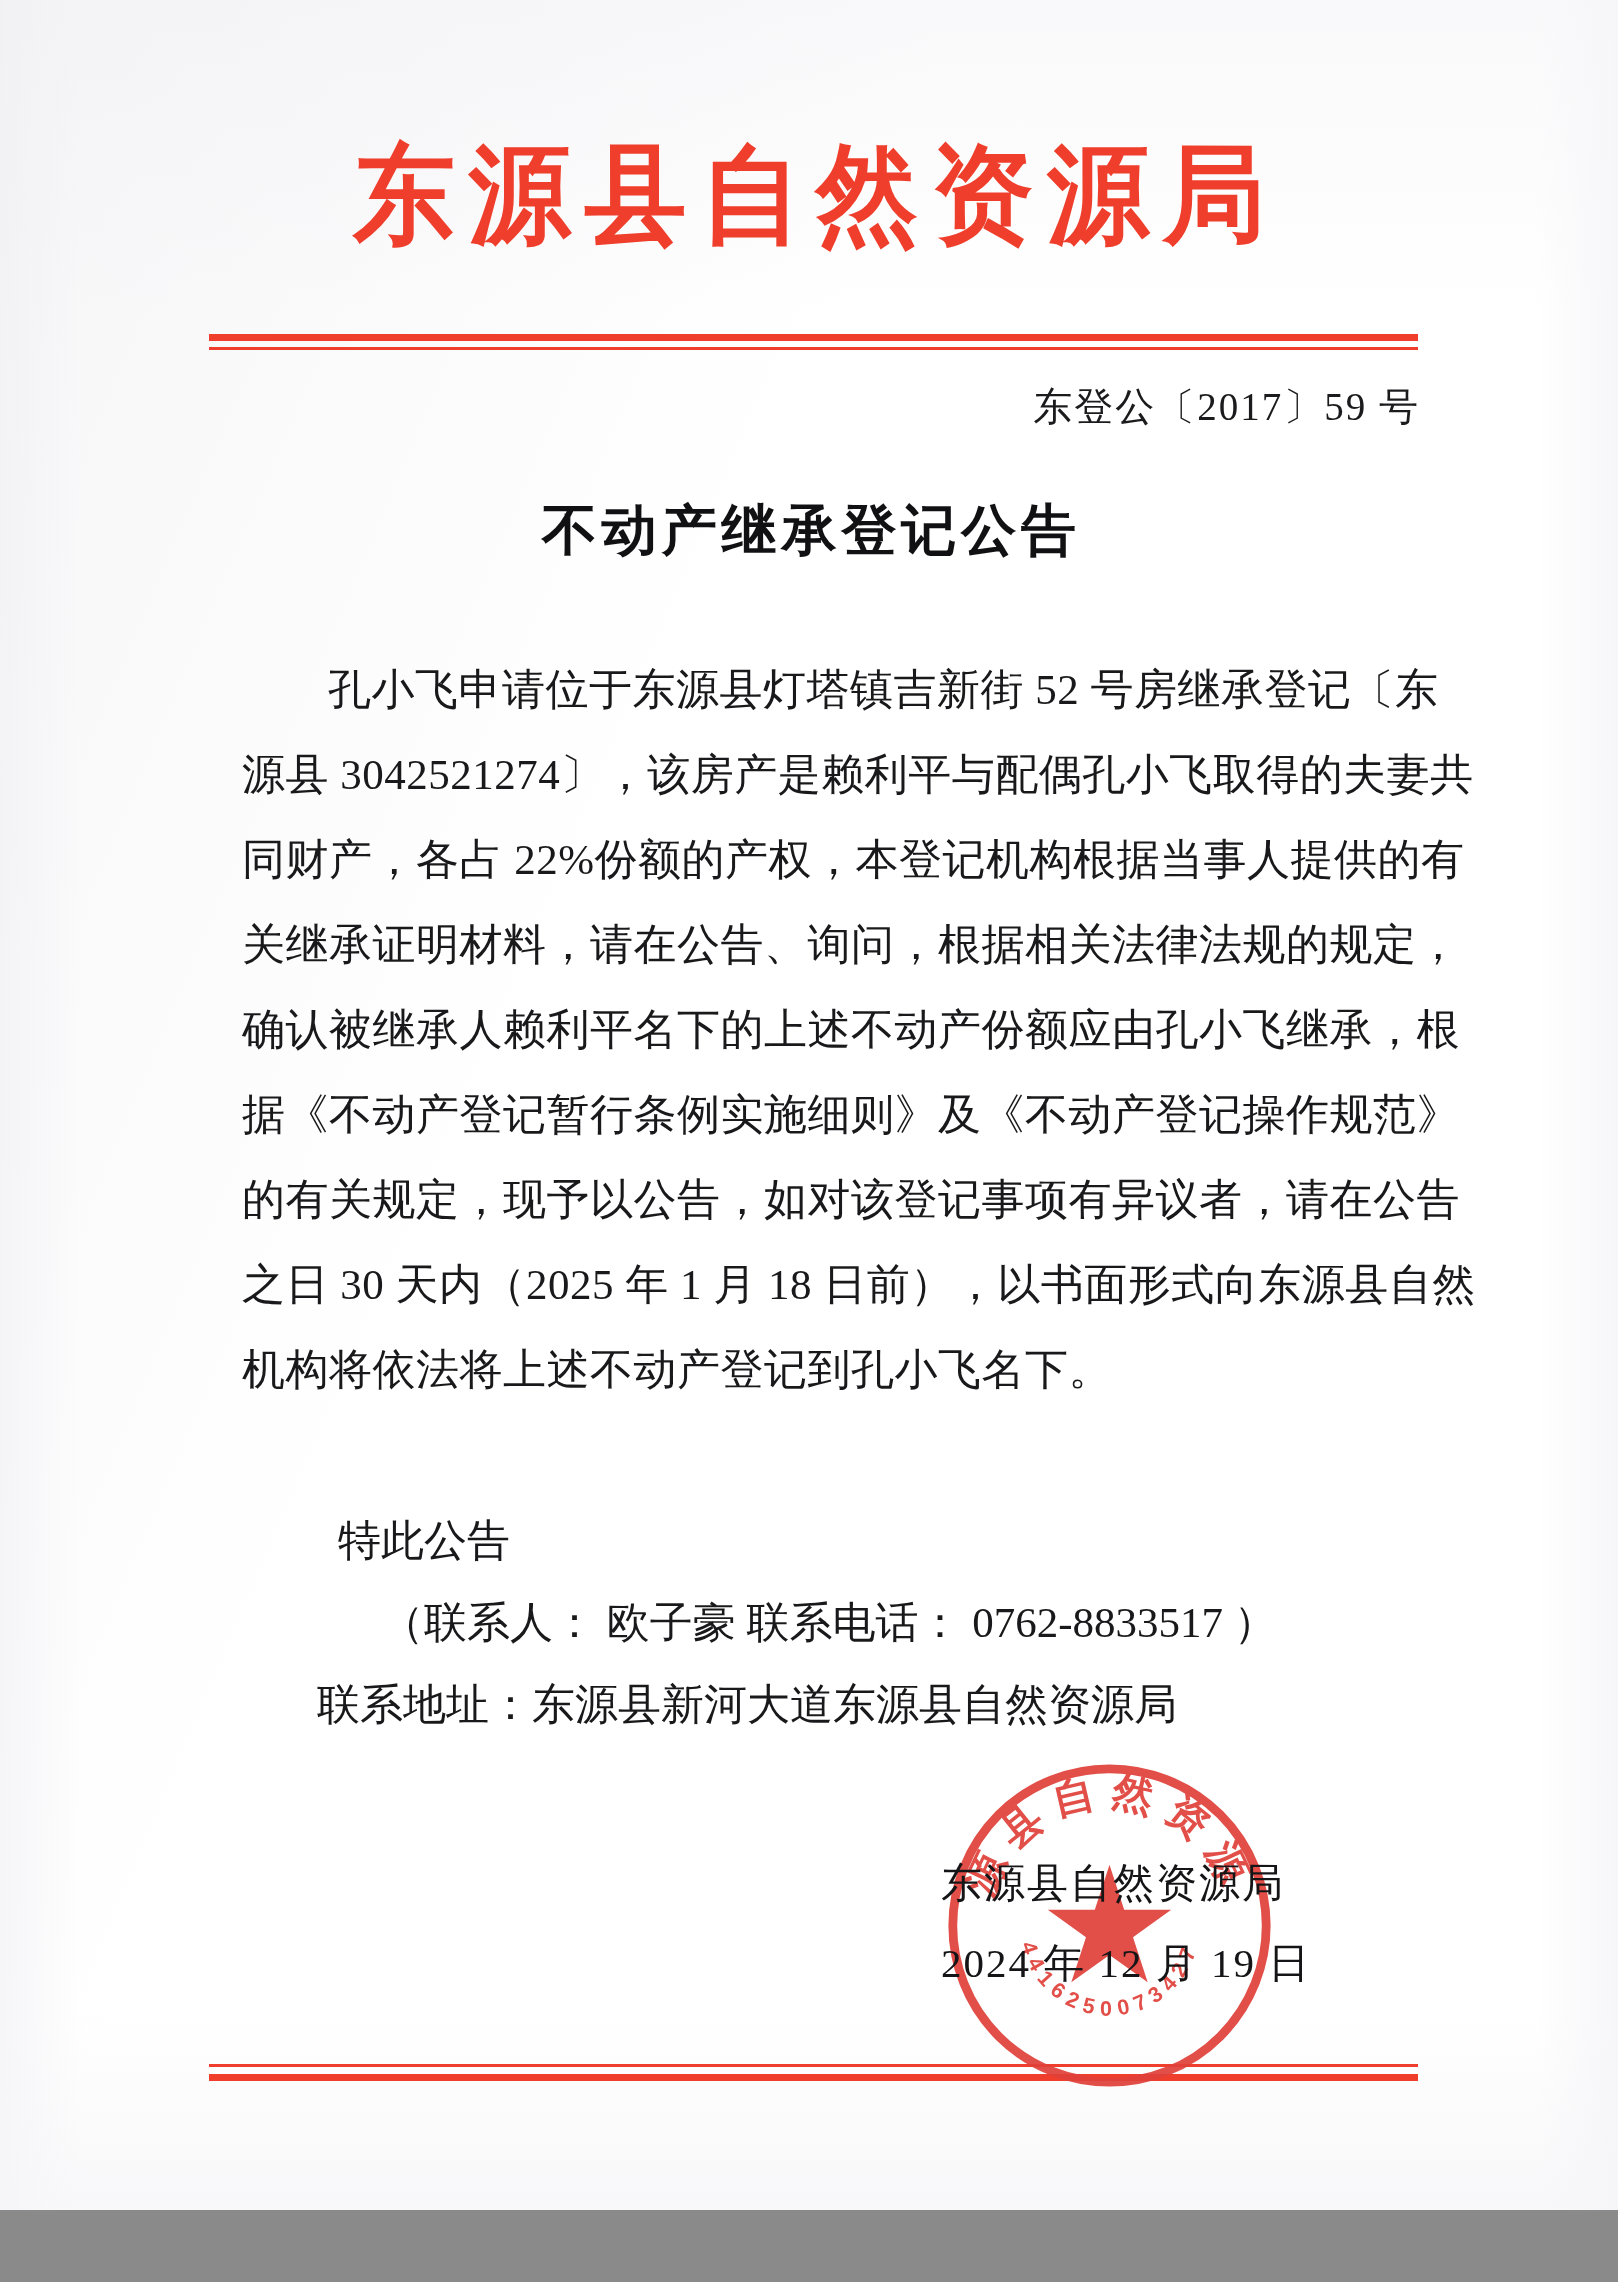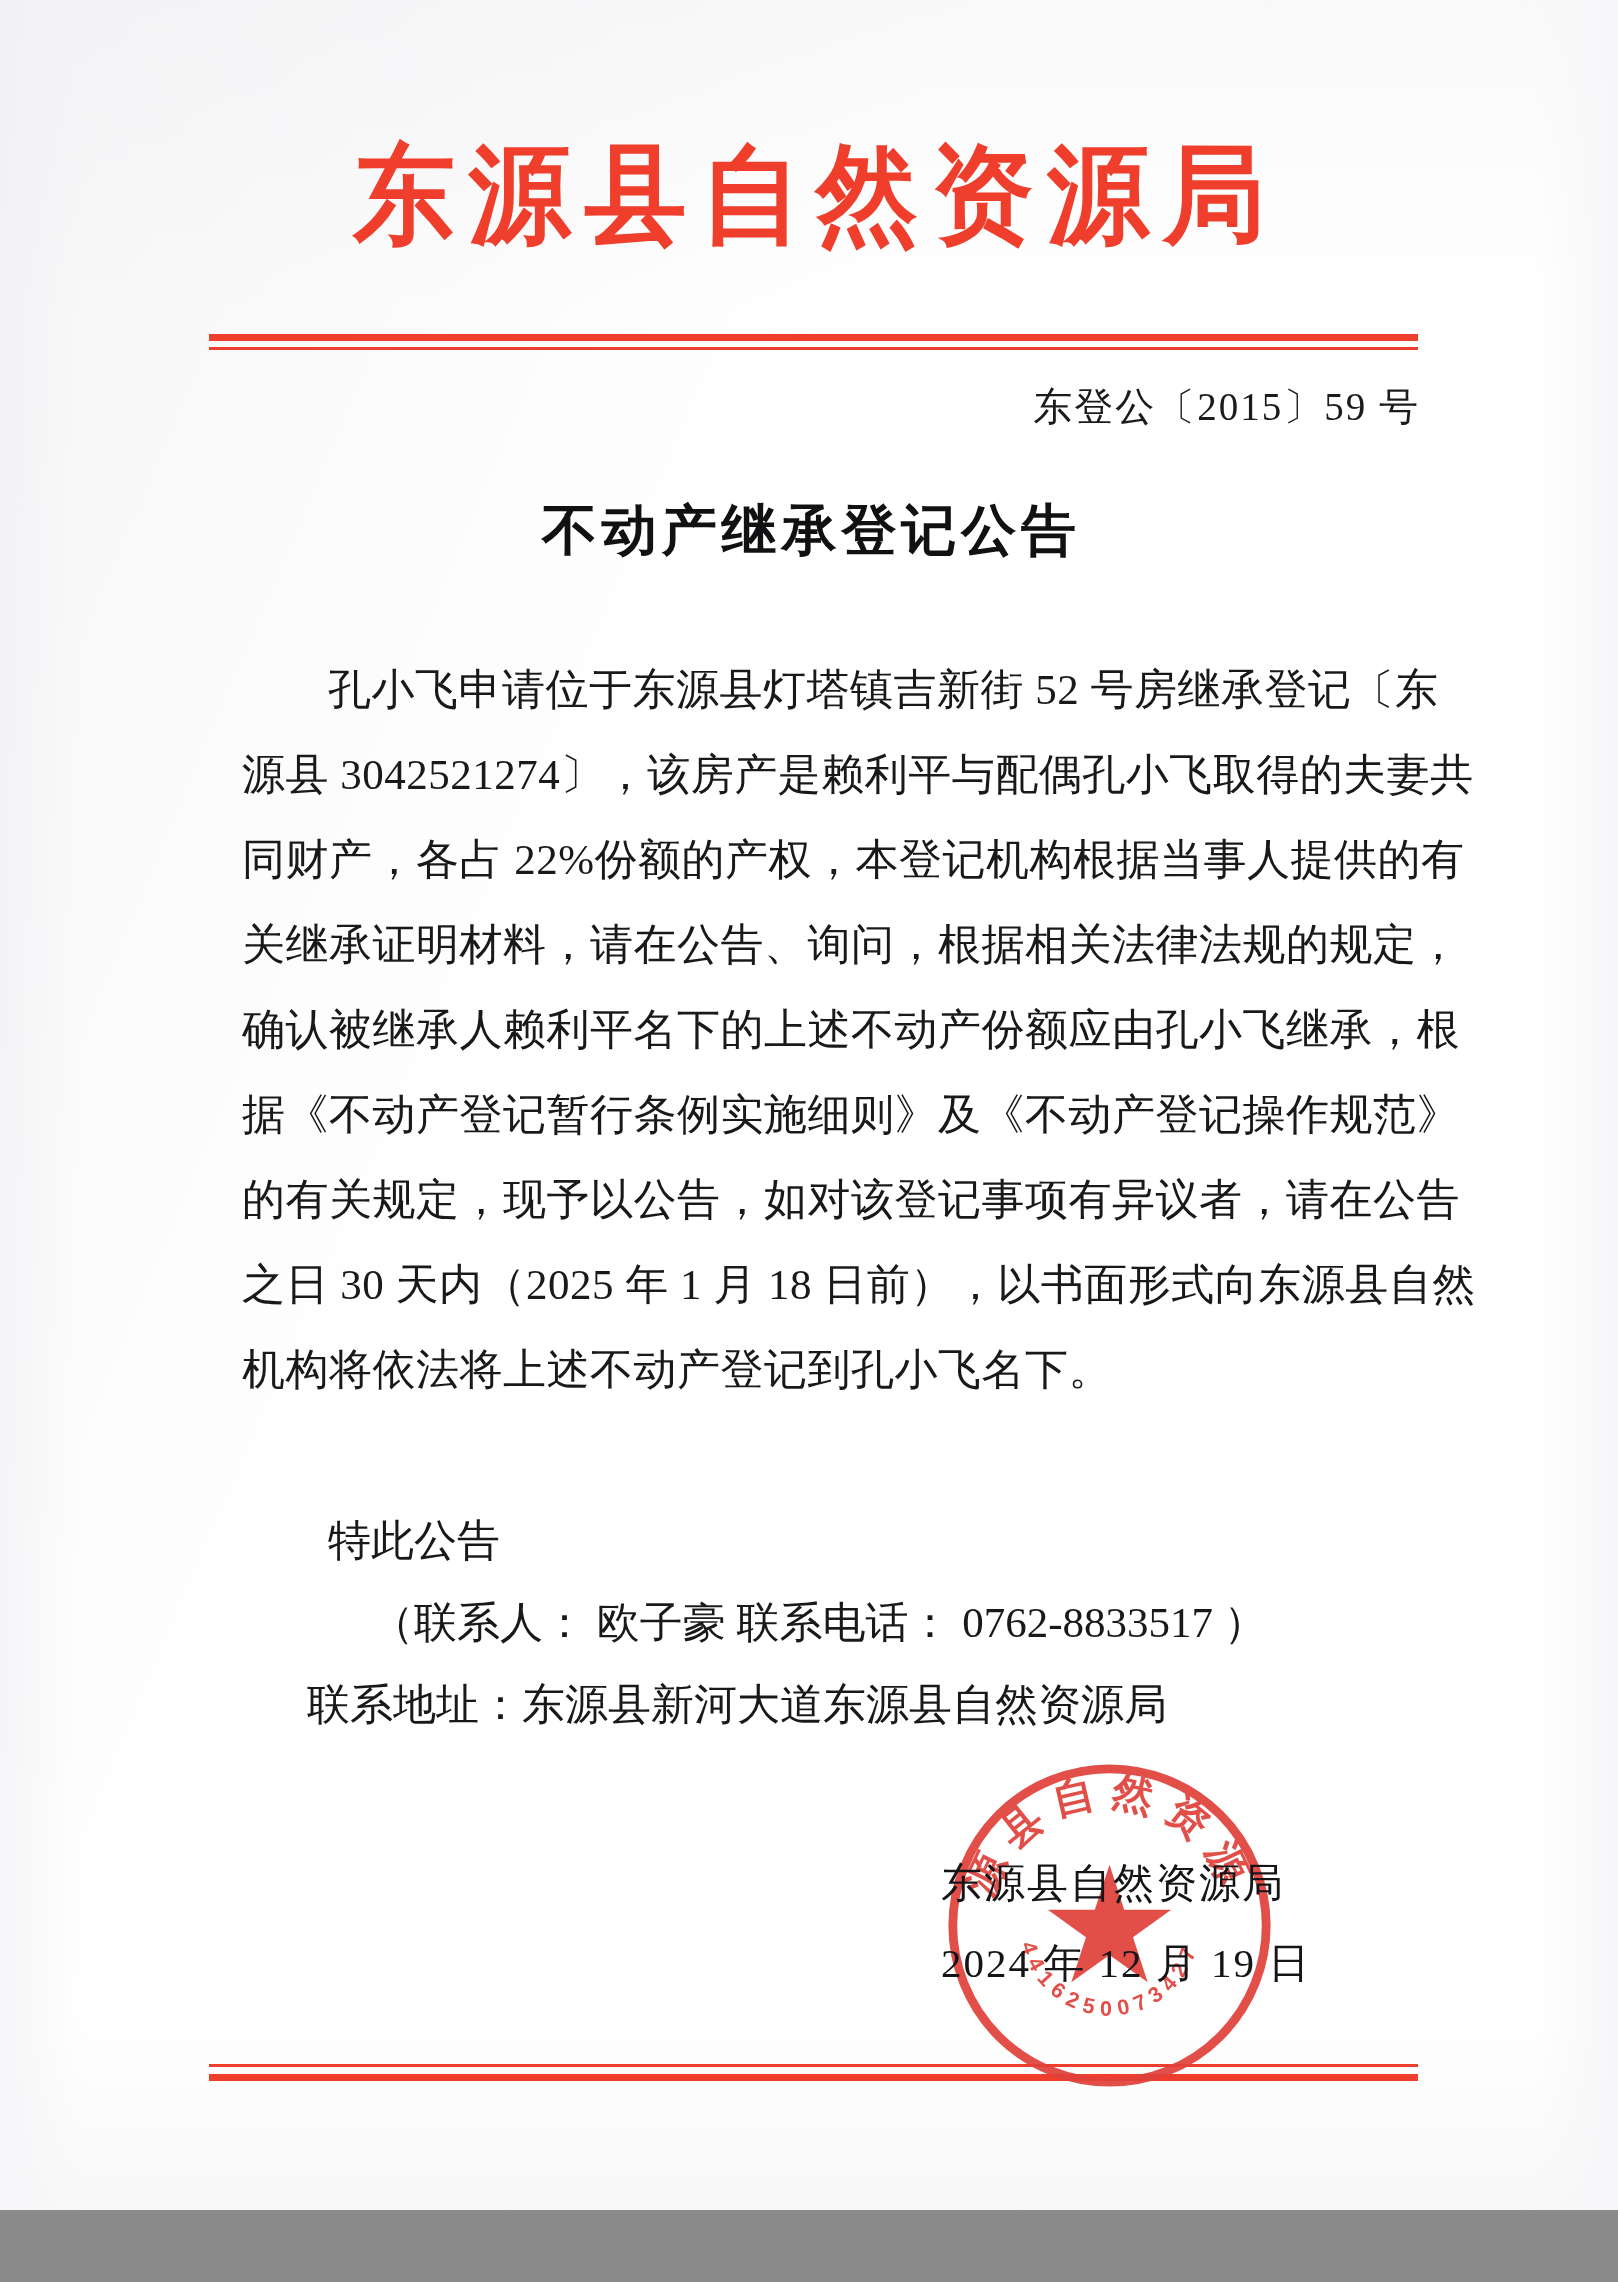--- a/index.html
+++ b/index.html
@@ -99,21 +99,21 @@
     font-size: 43px;
     line-height: 85px;
     letter-spacing: 0.5px;
     white-space: nowrap;
     color: #19191b;
   }
   .body-line.indent { text-indent: 86px; }
 
   .closing {
     position: absolute;
-    left: 242px;
+    left: 252px;
     top: 1500px;
     width: 1147px;
   }
   .closing-line {
     font-size: 43px;
     line-height: 82px;
     white-space: nowrap;
     color: #19191b;
   }
   .closing-line.ind1 { text-indent: 86px; }
@@ -174,21 +174,21 @@
   <div class="masthead">
     <div class="masthead-title">东源县自然资源局</div>
   </div>
 
   <div class="rule-top">
     <div class="bar-thick"></div>
     <div class="bar-gap"></div>
     <div class="bar-thin"></div>
   </div>
 
-  <div class="docnum">东登公〔2015〕59 号</div>
+  <div class="docnum">东登公〔2017〕59 号</div>
 
   <div class="headline">不动产继承登记公告</div>
 
   <div class="body-block">
     <div class="body-line indent">孔小飞申请位于东源县灯塔镇吉新街 52 号房继承登记〔东</div>
     <div class="body-line">源县 3042521274〕，该房产是赖利平与配偶孔小飞取得的夫妻共</div>
     <div class="body-line">同财产，各占 22%份额的产权，本登记机构根据当事人提供的有</div>
     <div class="body-line">关继承证明材料，请在公告、询问，根据相关法律法规的规定，</div>
     <div class="body-line">确认被继承人赖利平名下的上述不动产份额应由孔小飞继承，根</div>
     <div class="body-line">据《不动产登记暂行条例实施细则》及《不动产登记操作规范》</div>

